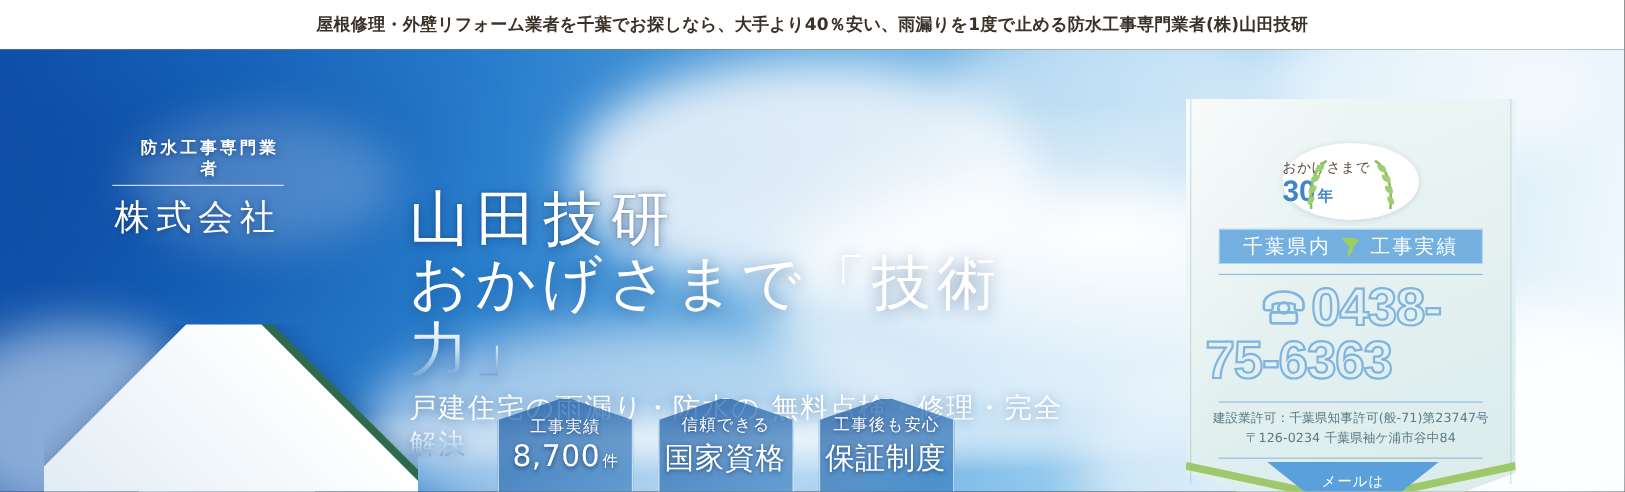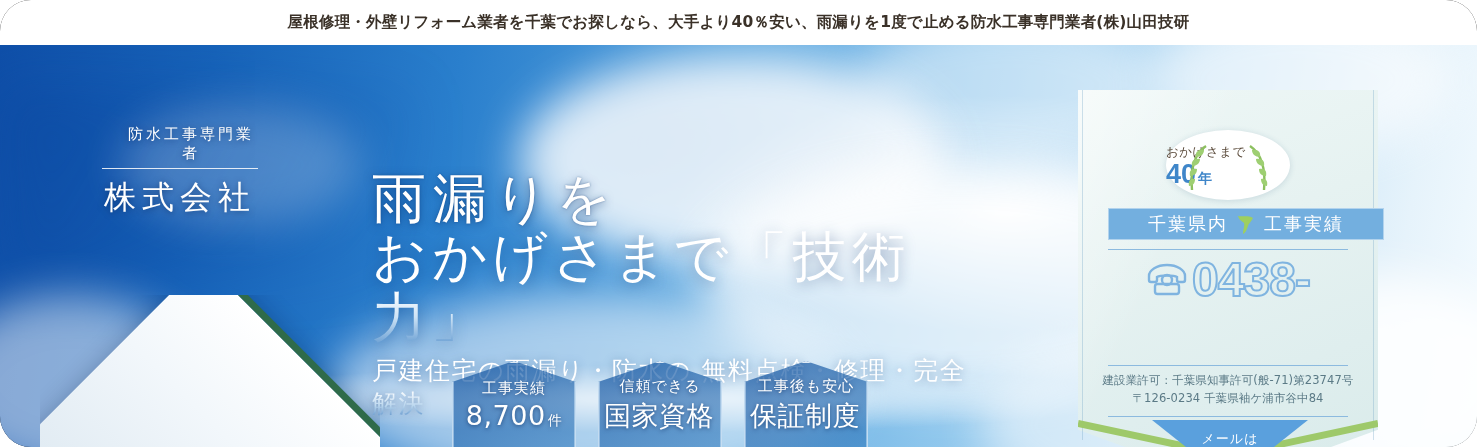--- a/index.html
+++ b/index.html
@@ -1,21 +1,21 @@
 <!DOCTYPE html>
 <html><head>
 <meta charset="utf-8">
 <style>
   html,body{margin:0;padding:0;}
   body{
     width:1477px;height:447px;overflow:hidden;
     background:#ffffff;
     font-family:"Liberation Sans","DejaVu Sans",sans-serif;
   }
-  .page{position:relative;width:1477px;height:447px;overflow:hidden;background:#000000;border-radius:31px;}
+  .page{position:relative;width:1477px;height:447px;overflow:hidden;background:#000000;}
 
   
   .topbar{
     position:absolute;left:0;top:0;width:1477px;height:45px;
     background:#ffffff;display:flex;align-items:center;justify-content:center;
   }
   .topbar-text{
     font-family:"DejaVu Sans","Liberation Sans",sans-serif;
     font-size:15.5px;font-weight:700;color:#3a3128;letter-spacing:.2px;
     white-space:nowrap;
@@ -59,21 +59,21 @@
   }
   .house .wall{
     position:absolute;left:86px;top:150px;width:160px;height:60px;
     background:linear-gradient(180deg,#eef4f8,#cddbe6);
   }
 
   
   .logo{position:absolute;left:100px;top:80px;width:160px;text-align:center;color:#ffffff;
         font-family:"DejaVu Sans","Liberation Sans",sans-serif;
         text-shadow:0 1px 6px rgba(0,30,80,.55);}
-  .logo-top{font-size:15px;letter-spacing:3px;font-weight:400;padding-bottom:5px;margin-left:22px;}
+  .logo-top{font-size:15px;letter-spacing:3px;font-weight:700;padding-bottom:5px;margin-left:22px;}
   .logo-rule{height:1px;background:rgba(255,255,255,.85);margin:0 2px 7px;}
   .logo-kk{font-size:32px;letter-spacing:6px;font-weight:400;}
   .logo-name{font-size:56px;line-height:.98;letter-spacing:6px;font-weight:400;margin-top:6px;}
 
   
   .headline{position:absolute;left:372px;top:126px;width:600px;color:#fff;
             font-family:"DejaVu Sans","Liberation Sans",sans-serif;}
   .hl1{font-size:54px;letter-spacing:7px;line-height:1.04;font-weight:400;
        text-shadow:0 2px 10px rgba(10,50,110,.55),0 0 2px rgba(10,50,110,.5);}
   .hl2{font-size:54px;letter-spacing:5px;line-height:1.12;font-weight:400;
@@ -128,21 +128,21 @@
     display:flex;flex-direction:column;align-items:flex-start;justify-content:center;}
   .seal-top{font-size:12.5px;color:#5a4a3a;font-family:"DejaVu Sans","Liberation Sans",sans-serif;
     letter-spacing:.5px;margin-top:2px;}
   .seal-main{font-size:27px;color:#3f86c9;font-weight:700;line-height:1;display:flex;align-items:baseline;}
   .seal-main .yr{font-size:14px;margin-left:2px;color:#3f86c9;}
   .leaf{position:absolute;width:26px;height:52px;}
   .leaf.l{left:18px;top:12px;}
   .leaf.r{right:18px;top:12px;transform:scaleX(-1);}
 
   
-  .chiba-bar{position:absolute;left:30px;top:118px;width:276px;height:32px;
+  .chiba-bar{position:absolute;left:30px;top:118px;width:240px;height:32px;
     background:#73afdf;display:flex;align-items:center;justify-content:center;gap:8px;
     color:#fff;font-family:"DejaVu Sans","Liberation Sans",sans-serif;font-size:18px;letter-spacing:2px;
     box-shadow:inset 0 0 0 1px rgba(255,255,255,.45);}
   .chiba-map{width:20px;height:22px;}
 
   .rib-hr{position:absolute;left:30px;top:159px;width:240px;height:1px;background:#8cbadf;}
   .rib-hr-b{position:absolute;left:30px;top:275px;width:240px;height:1px;background:#8cbadf;}
   .rib-hr-b2{position:absolute;left:30px;top:326px;width:240px;height:1px;background:#8cbadf;}
 
   
@@ -199,21 +199,21 @@
       <div class="gable"></div>
     </div>
 
     <div class="logo">
       <div class="logo-top">防水工事専門業者</div>
       <div class="logo-rule"></div>
       <div class="logo-kk">株式会社</div>
     </div>
 
     <div class="headline">
-      <div class="hl1">雨漏りを</div>
+      <div class="hl1">山田技研</div>
       <div class="hl2">おかげさまで「技術力」</div>
       <div class="hl-sub">戸建住宅の雨漏り・防水の 無料点検・修理・完全解決</div>
     </div>
 
     <div class="badges">
       <div class="badge">
         <div class="badge-top">工事実績</div>
         <div class="badge-main">
           <span>8,700</span>
           <span class="unit">件</span>
@@ -251,21 +251,21 @@
         </svg>
         <svg class="leaf r" viewBox="0 0 26 52">
           <path d="M22 4 C10 12 6 26 8 48" stroke="#8cc05f" stroke-width="2.4" fill="none"></path>
           <path d="M20 8 C14 7 11 10 12 15 C17 15 20 12 20 8Z" fill="#9ecf72"></path>
           <path d="M16 17 C10 16 7 19 8 24 C13 24 16 21 16 17Z" fill="#9ecf72"></path>
           <path d="M13 27 C7 26 5 29 6 34 C11 34 13 31 13 27Z" fill="#9ecf72"></path>
           <path d="M11 37 C6 36 4 39 5 44 C9 44 11 41 11 37Z" fill="#9ecf72"></path>
         </svg>
         <div class="seal-top">おかげさまで</div>
         <div class="seal-main">
-          <span>40</span>
+          <span>30</span>
           <span class="yr">年</span>
         </div>
       </div>
 
       <div class="chiba-bar">
         <span>千葉県内</span>
         <svg class="chiba-map" viewBox="0 0 20 22">
           <path d="M2 3 C7 4 12 2 17 5 C15 9 13 10 12 13 C11 17 9 20 7 21 C7 16 9 13 8 10 C6 8 3 7 2 3Z" fill="#9ecf5f"></path>
         </svg>
         <span>工事実績</span>
@@ -275,20 +275,21 @@
 
       <div class="phone">
         <div class="phone-l1">
           <svg class="tel-glyph" viewBox="0 0 42 34">
             <path d="M21 2 C11 2 3 7 3 13 L3 17 C3 18 4 19 5 19 L9 19 C10 19 11 18 11 17 L11 14 C14 12 28 12 31 14 L31 17 C31 18 32 19 33 19 L37 19 C38 19 39 18 39 17 L39 13 C39 7 31 2 21 2 Z" fill="none" stroke="#7fb4e0" stroke-width="2.4"></path>
             <rect x="9" y="21" width="24" height="10" rx="2.5" fill="none" stroke="#7fb4e0" stroke-width="2.4"></rect>
             <circle cx="21" cy="17" r="5" fill="none" stroke="#7fb4e0" stroke-width="2.4"></circle>
           </svg>
           <span>0438-</span>
         </div>
+        <div class="phone-l2">75-6363</div>
       </div>
 
       <div class="rib-hr-b"></div>
 
       <div class="addr">
         <div>建設業許可：千葉県知事許可(般-71)第23747号</div>
         <div>〒126-0234 千葉県袖ケ浦市谷中84</div>
       </div>
 
       <div class="rib-hr-b2"></div>

